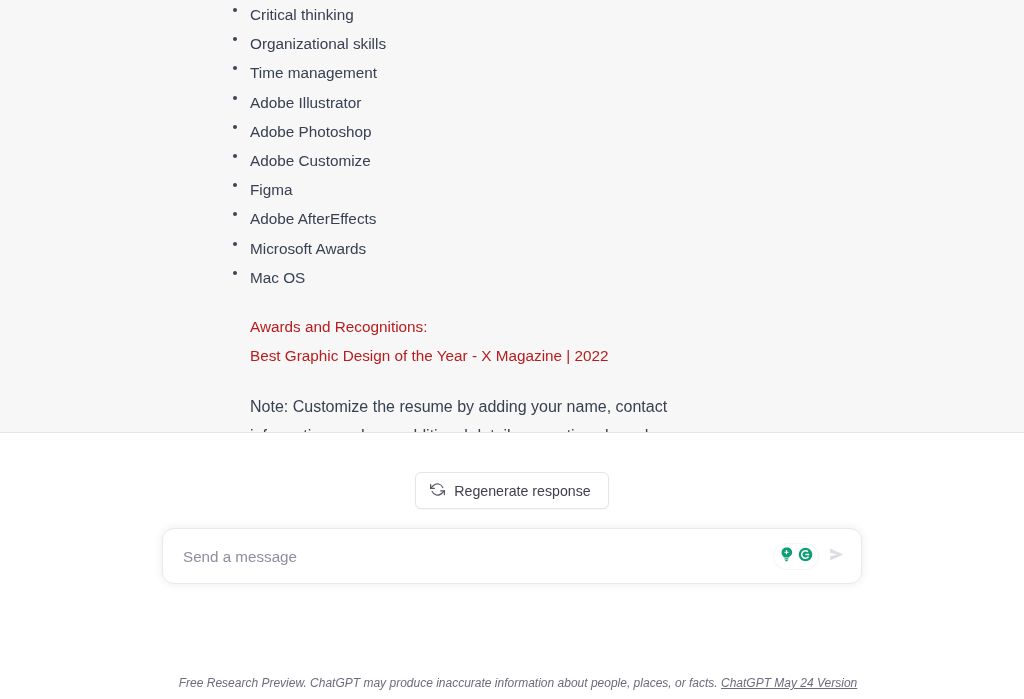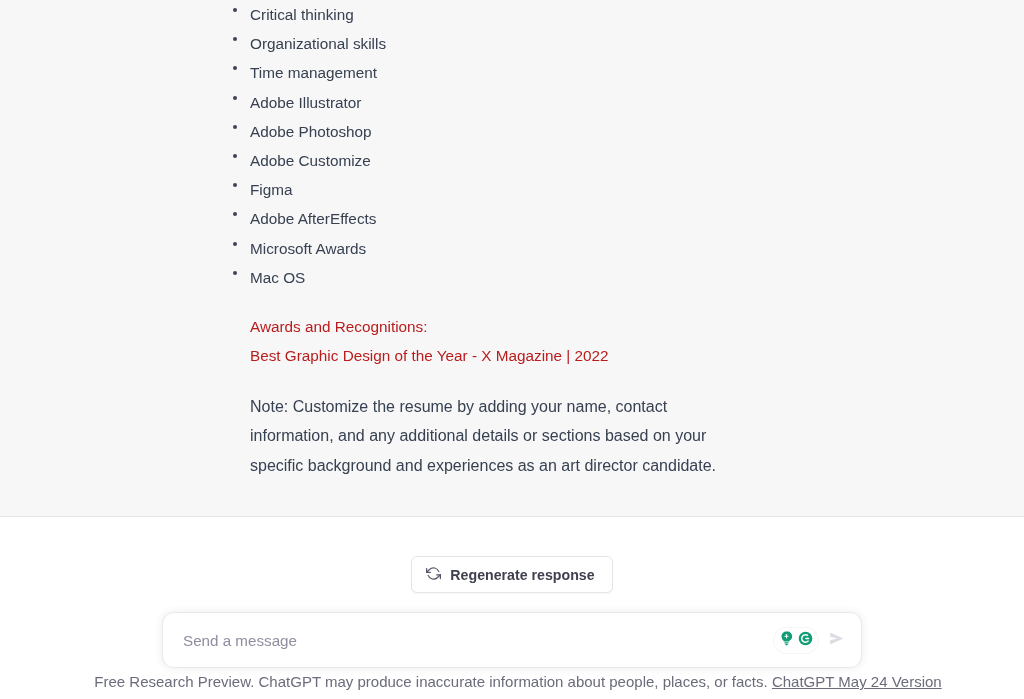--- a/index.html
+++ b/index.html
@@ -17,21 +17,21 @@
     position: relative;
     width: 1024px;
     height: 699px;
     display: flex;
     flex-direction: column;
   }
 
   
   .conversation {
     position: relative;
-    height: 517px;
+    height: 433px;
     background: #f7f7f8;
     border-bottom: 1px solid #e5e5e6;
     overflow: hidden;
   }
 
   .message-body {
     position: absolute;
     left: 0; right: 0; top: 0;
     padding-left: 250px;
     padding-right: 60px;
@@ -97,21 +97,20 @@
     background: #ffffff;
     border: 1px solid #e5e5e6;
     border-radius: 6px;
     padding: 9px 17px 9px 14px;
     color: #40414f;
     font-size: 14.2px;
     font-family: "Liberation Sans", sans-serif;
     cursor: pointer;
     box-shadow: 0 1px 2px rgba(0,0,0,0.035);
     line-height: 1;
-    font-weight: bold;
   }
   .regen-btn .regen-icon { display: block; flex: none; }
 
   .composer-wrap {
     display: flex;
     justify-content: center;
     margin-top: 19px;
   }
   .composer {
     position: relative;
@@ -159,23 +158,24 @@
     align-items: center;
     flex: none;
   }
 
   
   .footer {
     position: absolute;
     left: 12px; right: 0;
     bottom: 7px;
     text-align: center;
-    font-size: 15px;
+    font-size: 12px;
     color: #6b6c7b;
     line-height: 1.4;
+    font-style: italic;
   }
   .footer a {
     color: #6b6c7b;
     text-decoration: underline;
   }
 </style>
 </head>
 <body>
 
 <div id="app">

